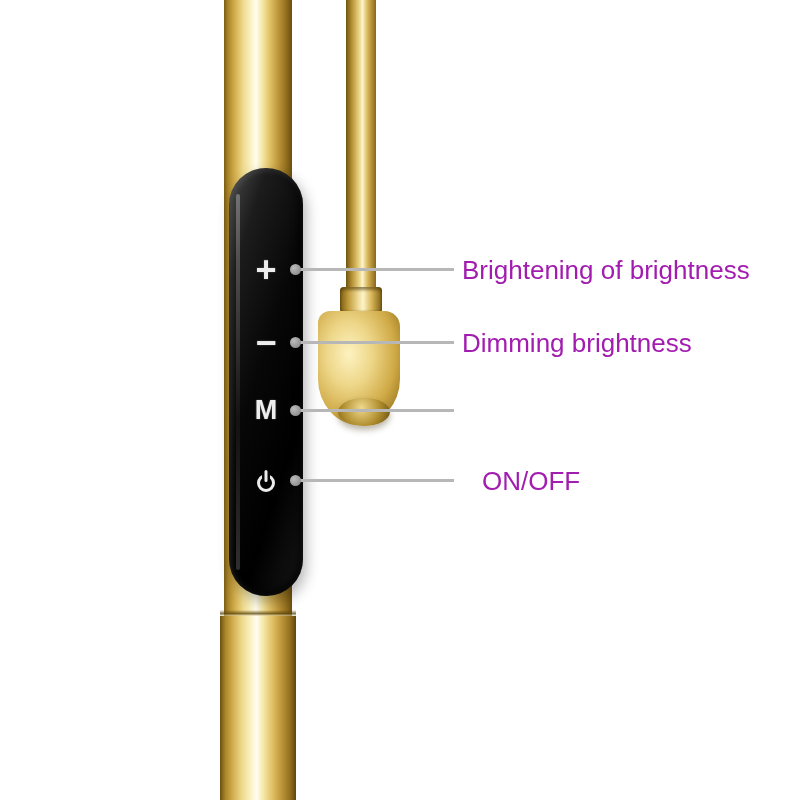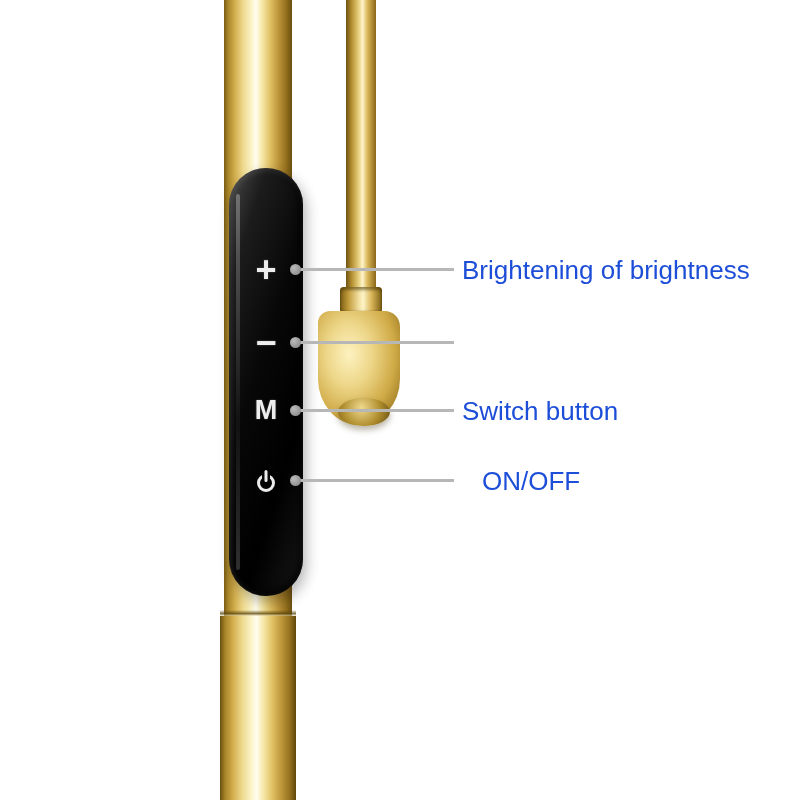--- a/index.html
+++ b/index.html
@@ -78,21 +78,21 @@
   .power-stem { position:absolute; left:50%; top:0; transform:translateX(-50%); width:3px; height:12px; background:#ececec; border-radius:2px; }
 
   
   .callout-dot {
     position:absolute; left:290px; width:11px; height:11px; border-radius:50%; z-index:6;
     background:radial-gradient(circle at 35% 35%, #bcbcbc, #7f7f7f);
   }
   .callout-line { position:absolute; left:296px; width:158px; height:3px; background:#b7b7b7; z-index:5; }
   .callout-label {
     position:absolute; left:462px; z-index:5; white-space:nowrap;
-    font-size:26px; line-height:32px; color:#1d4ed8;
+    font-size:26px; line-height:32px; color:#a21caf;
   }
   .dot-1 { top:264px; } .line-1 { top:268px; } .label-1 { top:254px; }
   .dot-2 { top:337px; } .line-2 { top:341px; } .label-2 { top:327px; }
   .dot-3 { top:405px; } .line-3 { top:409px; } .label-3 { top:395px; }
   .dot-4 { top:475px; } .line-4 { top:479px; } .label-4 { top:465px;margin-left:20px; }
 </style>
 </head>
 <body>
 
 <div class="scene">
@@ -120,22 +120,22 @@
       <span class="power-stem"></span>
     </div>
   </div>
 
   <div class="callout-dot dot-1"></div>
   <div class="callout-line line-1"></div>
   <div class="callout-label label-1">Brightening of brightness</div>
 
   <div class="callout-dot dot-2"></div>
   <div class="callout-line line-2"></div>
+  <div class="callout-label label-2">Dimming brightness</div>
 
   <div class="callout-dot dot-3"></div>
   <div class="callout-line line-3"></div>
-  <div class="callout-label label-3">Switch button</div>
 
   <div class="callout-dot dot-4"></div>
   <div class="callout-line line-4"></div>
   <div class="callout-label label-4">ON/OFF</div>
 
 </div>
 
 </body></html>

